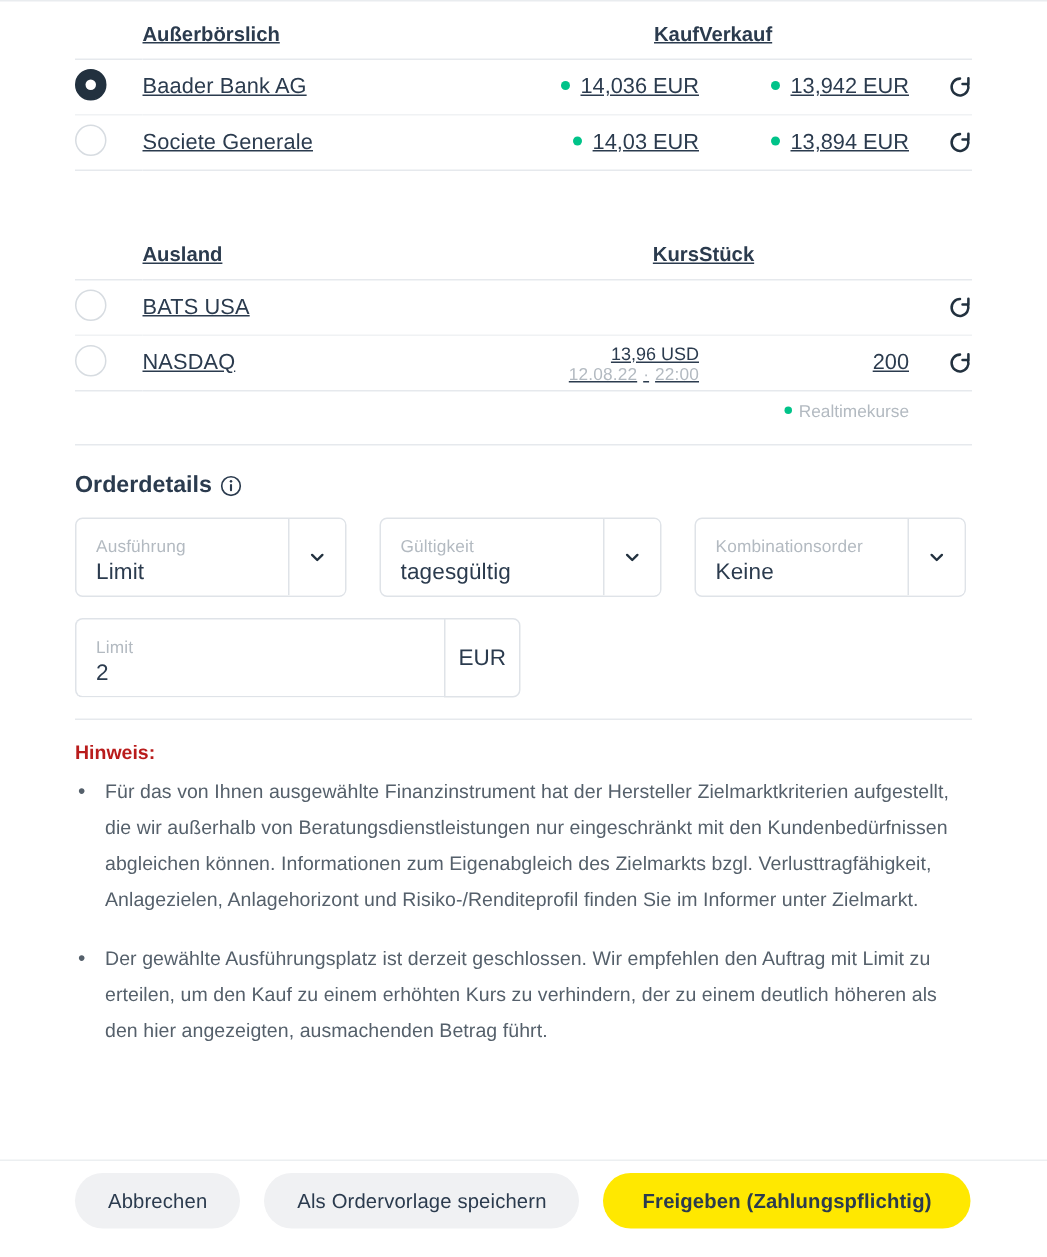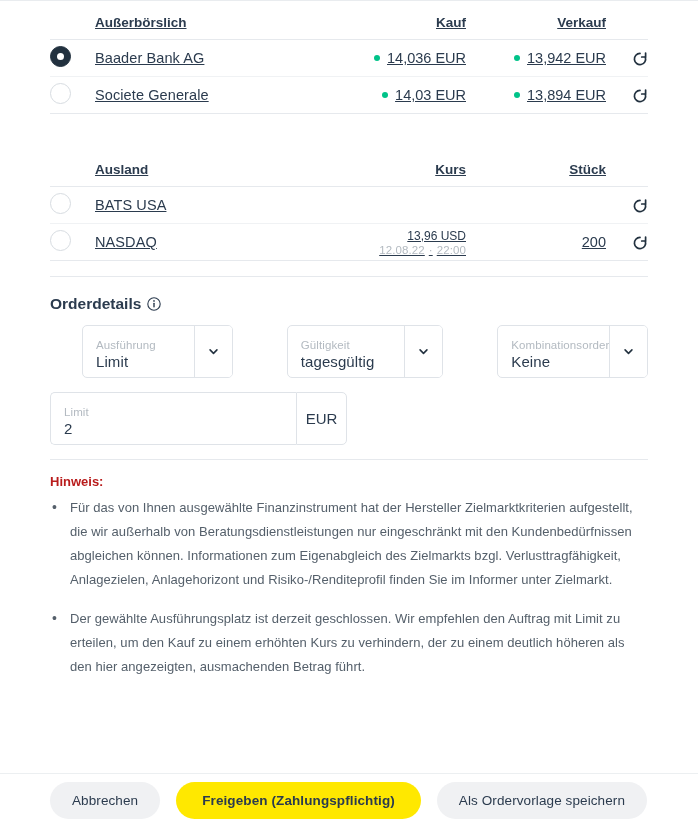--- a/index.html
+++ b/index.html
@@ -34,21 +34,21 @@
     font-size: 13.5px;
     font-weight: bold;
     color: #2b3b4e;
     padding: 14px 0 9px 0;
     border-bottom: 1px solid #e6e9ed;
     vertical-align: bottom;
   }
   th.c-radio  { width: 45px; }
   th.c-name   { text-align: left; padding-left: 0; }
   th.c-buy    { text-align: right; width: 150px; }
-  th.c-sell   { text-align: right; width: 140px; }
+  th.c-sell   { text-align: left; width: 140px; }
   th.c-icon   { width: 42px; }
 
   table.venue td {
     border-bottom: 1px solid #f0f2f4;
     font-size: 14.5px;
     color: #2b3b4e;
     height: 37px;
     vertical-align: middle;
   }
   table.venue tr.last-row td { border-bottom: 1px solid #e6e9ed; }
@@ -148,21 +148,20 @@
 
   .field-row { display: flex; gap: 22px; margin-bottom: 14px; }
 
   .select-field {
     display: flex;
     border: 1px solid #dfe3e8;
     border-radius: 5px;
     background: #fff;
     height: 53px;
     overflow: hidden;
-    margin-left: 32px;
   }
   .select-field .sf-body {
     flex: 1;
     padding: 7px 12px 0 13px;
     display: flex;
     flex-direction: column;
     justify-content: center;
     min-width: 0;
   }
   .sf-label {
@@ -384,20 +383,23 @@
                   <path d="M8 2.4a5.6 5.6 0 1 0 5.35 3.9" fill="none" stroke="#22313f" stroke-width="1.7" stroke-linecap="round"></path>
                   <path d="M13.6 2.1v3.9h-3.9" fill="none" stroke="#22313f" stroke-width="1.7" stroke-linecap="round" stroke-linejoin="round"></path>
                 </svg>
             </span>
           </td>
         </tr>
       </tbody>
     </table>
   </div>
 
+  <div class="legend-row">
+    <span class="gdot"></span><span>Realtimekurse</span>
+  </div>
 
   <div class="divider" style="margin-top:15px"></div>
 
   <div class="orderdetails">
     <div class="section-title">
       <span>Orderdetails</span>
       <span class="info-ic">
         <svg viewBox="0 0 14 14" width="14" height="14">
             <circle cx="7" cy="7" r="6.2" fill="none" stroke="#2b3b4e" stroke-width="1.1"></circle>
             <circle cx="7" cy="3.9" r="0.85" fill="#2b3b4e"></circle>
@@ -461,17 +463,17 @@
   <div class="hinweis">
     <div class="hinweis-title">Hinweis:</div>
     <ul class="hinweis-list">
       <li>Für das von Ihnen ausgewählte Finanzinstrument hat der Hersteller Zielmarktkriterien aufgestellt, die wir außerhalb von Beratungsdienstleistungen nur eingeschränkt mit den Kundenbedürfnissen abgleichen können. Informationen zum Eigenabgleich des Zielmarkts bzgl. Verlusttragfähigkeit, Anlagezielen, Anlagehorizont und Risiko-/Renditeprofil finden Sie im Informer unter Zielmarkt.</li>
       <li>Der gewählte Ausführungsplatz ist derzeit geschlossen. Wir empfehlen den Auftrag mit Limit zu erteilen, um den Kauf zu einem erhöhten Kurs zu verhindern, der zu einem deutlich höheren als den hier angezeigten, ausmachenden Betrag führt.</li>
     </ul>
   </div>
 
   <div class="footer">
     <button class="btn">Abbrechen</button>
+    <button class="btn">Als Ordervorlage speichern</button>
     <button class="btn btn-primary">Freigeben (Zahlungspflichtig)</button>
-    <button class="btn">Als Ordervorlage speichern</button>
   </div>
 
 </div>
 
 </body></html>

